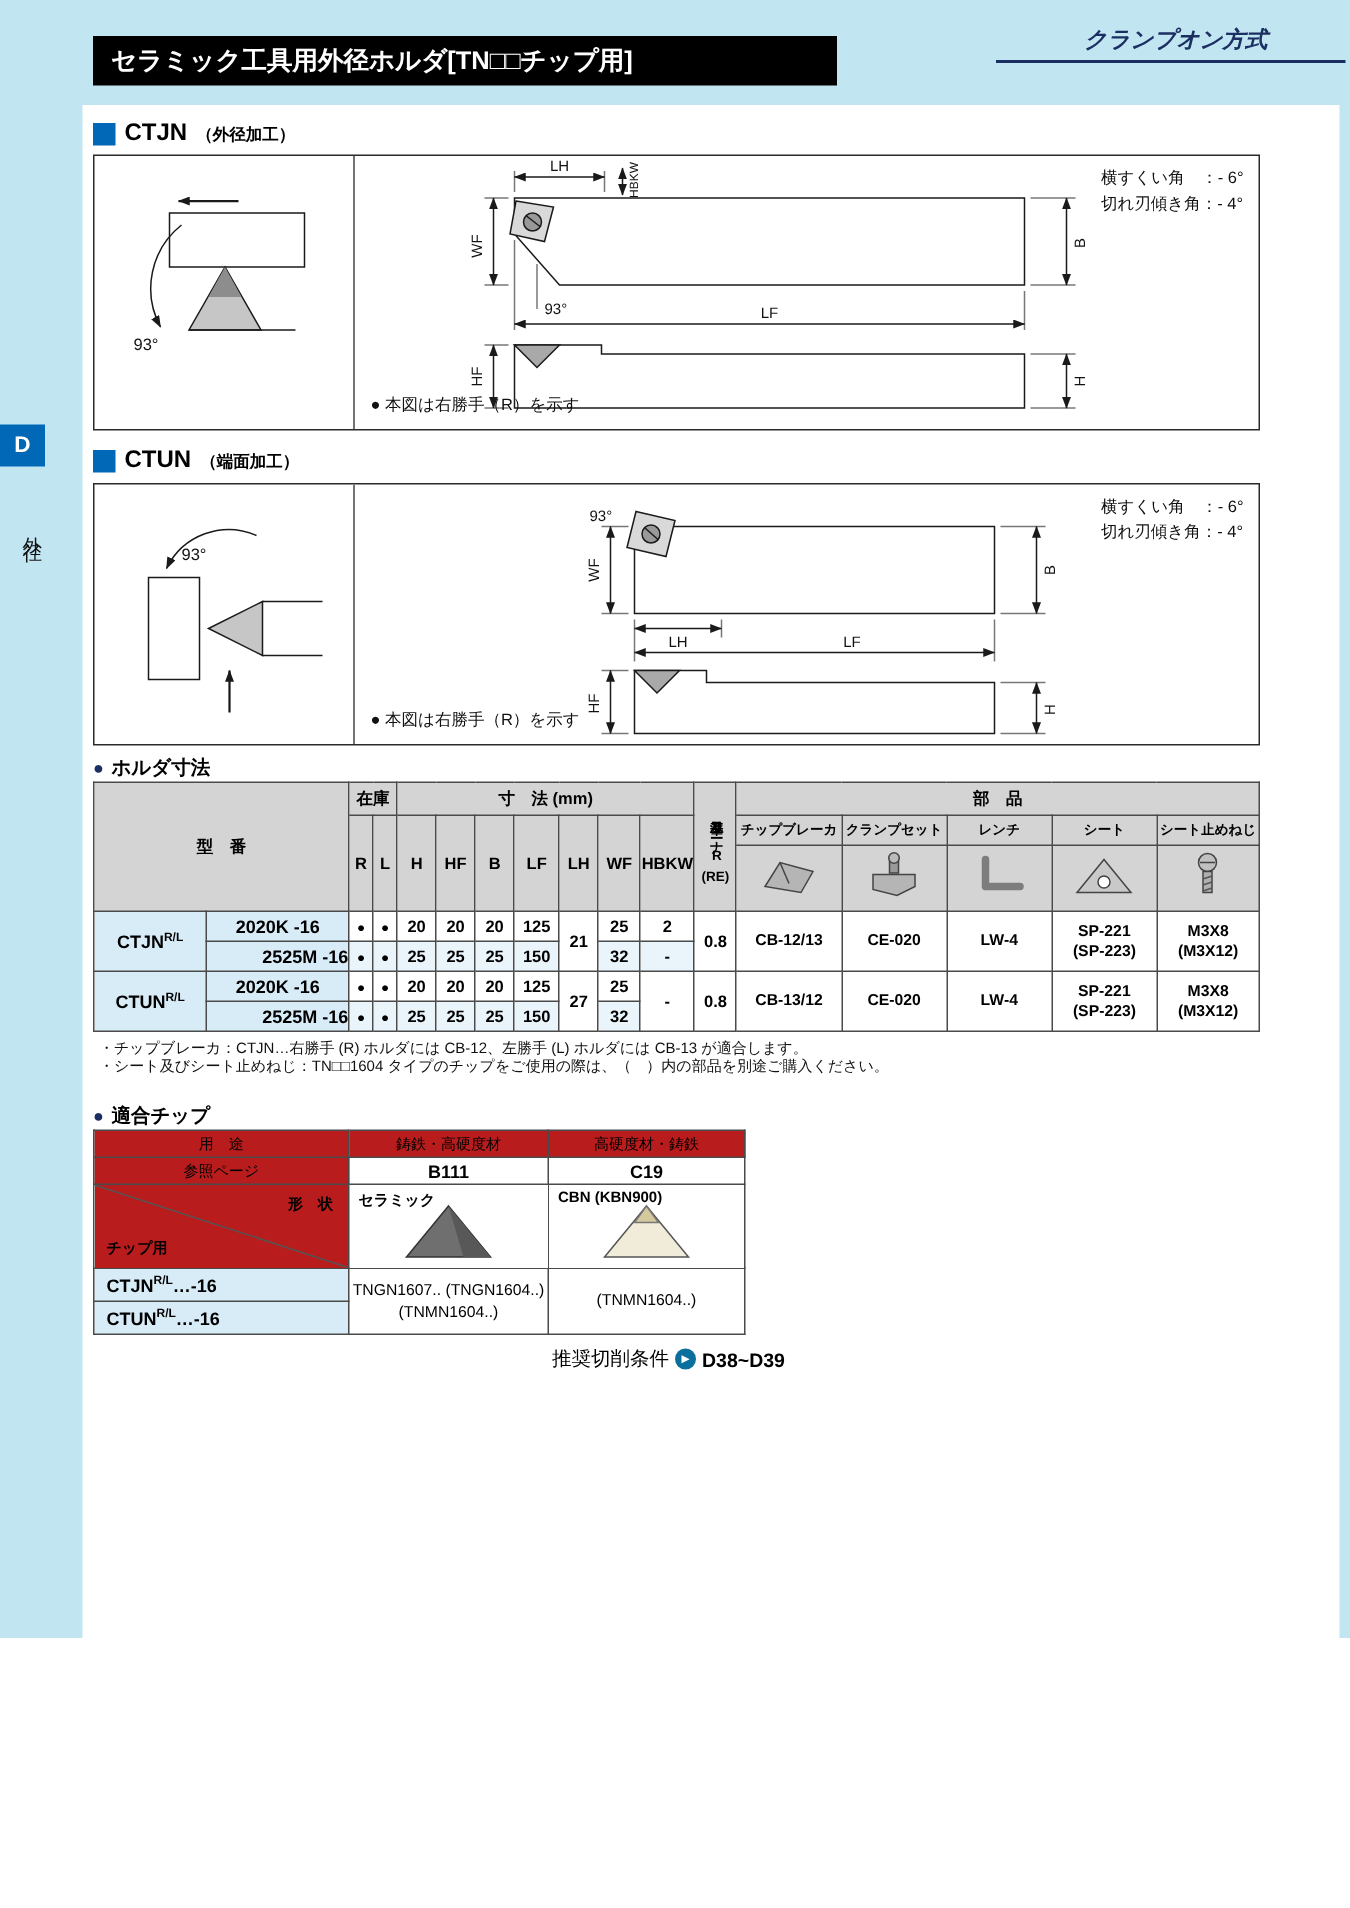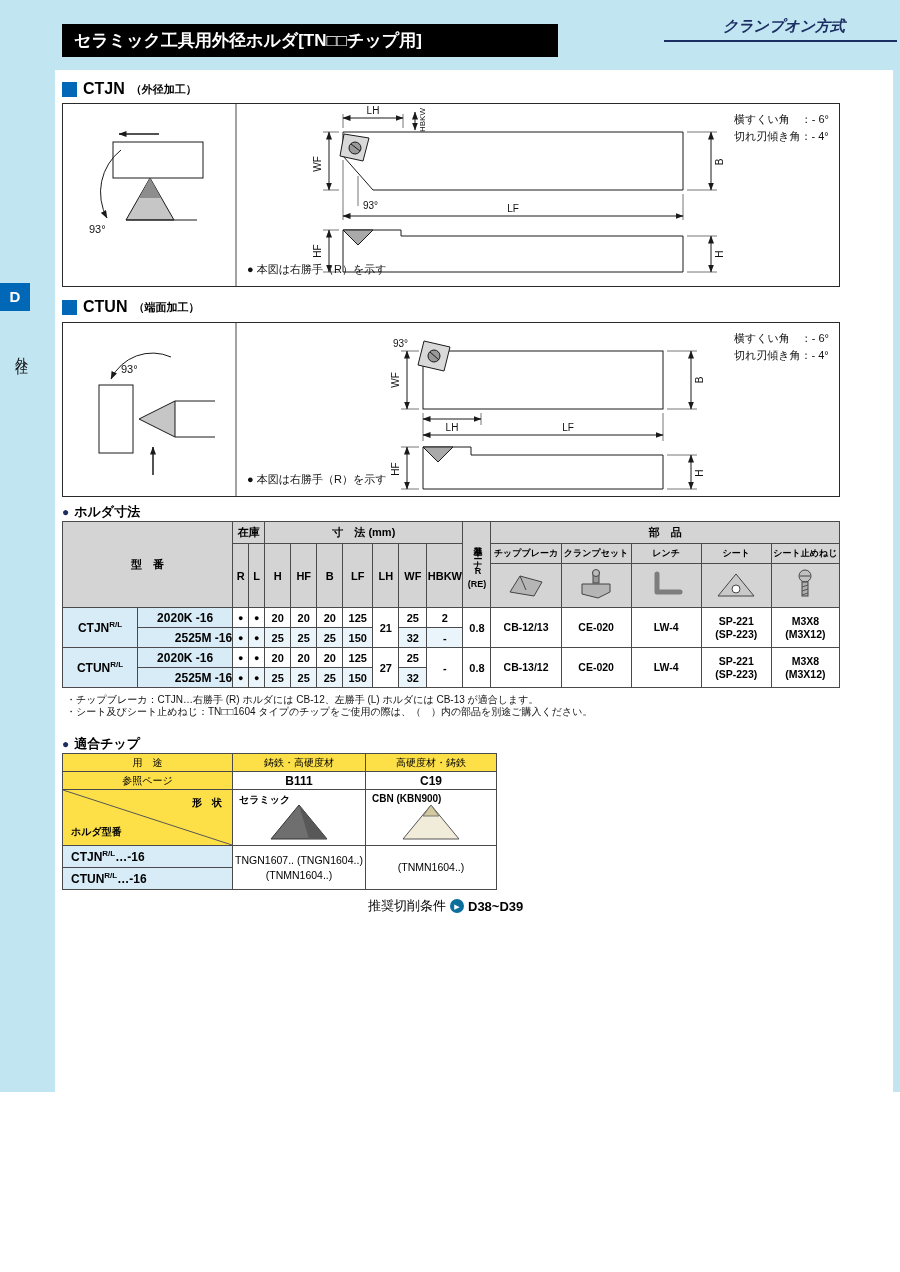--- a/index.html
+++ b/index.html
@@ -56,21 +56,21 @@
   .holder tr.alt td.size-td { background:#d8ecf7;text-align:right; }
   .holder td.part { font-size:10.5px; line-height:1.2; }
   .ser { font-weight:bold; }
   .hand { font-size:8px; vertical-align:super; font-weight:bold; }
 
   .notes { position:absolute; left:66px; top:694px; font-size:10px; line-height:12px; color:#111; }
   .notes .indent { margin-left:66px; }
 
   table.chips { position:absolute; left:62px; top:753px; width:434px; font-size:11px; }
   .chips th, .chips td { border:1px solid #4a4a4a; text-align:center; vertical-align:middle; padding:0; }
-  .chips th { background:#fde047; font-weight:normal; font-size:10px; height:18px; }
+  .chips th { background:#b91c1c; font-weight:normal; font-size:10px; height:18px; }
   .chips td.refv { font-weight:bold; font-size:12px; background:#fff; height:18px; }
   .diag-cell { position:relative; background:#d4d4d4; height:56px; }
   .diag-line { position:absolute; left:0; top:0; width:100%; height:100%; }
   .lbl-shape { position:absolute; top:6px; right:10px; font-size:10px; font-weight:bold; }
   .lbl-holder { position:absolute; bottom:6px; left:8px; font-size:10px; font-weight:bold; }
   .mat-cell { position:relative; background:#fff; height:56px; }
   .mat-lbl { position:absolute; top:3px; left:6px; font-size:10px; font-weight:bold; }
   .mat-cell svg { margin-top:10px; }
   .model-td { background:#d8ecf7; text-align:left !important; padding-left:8px !important; font-weight:bold; font-size:12px; height:22px; }
   .chip-names { background:#fff; font-size:10.5px; line-height:1.35; }
@@ -427,21 +427,21 @@
       <th>参照ページ</th>
       <td class="refv">B111</td>
       <td class="refv">C19</td>
     </tr>
     <tr>
       <th class="diag-cell">
         <svg class="diag-line" viewBox="0 0 100 100" preserveAspectRatio="none">
               <line x1="0" y1="0" x2="100" y2="100" stroke="#555" vector-effect="non-scaling-stroke"></line>
             </svg>
         <span class="lbl-shape">形　状</span>
-        <span class="lbl-holder">ホルダ型番</span>
+        <span class="lbl-holder">チップ用</span>
       </th>
       <td class="mat-cell">
         <span class="mat-lbl">セラミック</span>
         <svg width="64" height="42" viewBox="0 0 64 42">
               <polygon points="32,4 60,38 4,38" fill="#6f6f6f" stroke="#333"></polygon>
               <polygon points="32,4 60,38 42,38" fill="#585858"></polygon>
             </svg>
       </td>
       <td class="mat-cell">
         <span class="mat-lbl">CBN (KBN900)</span>

